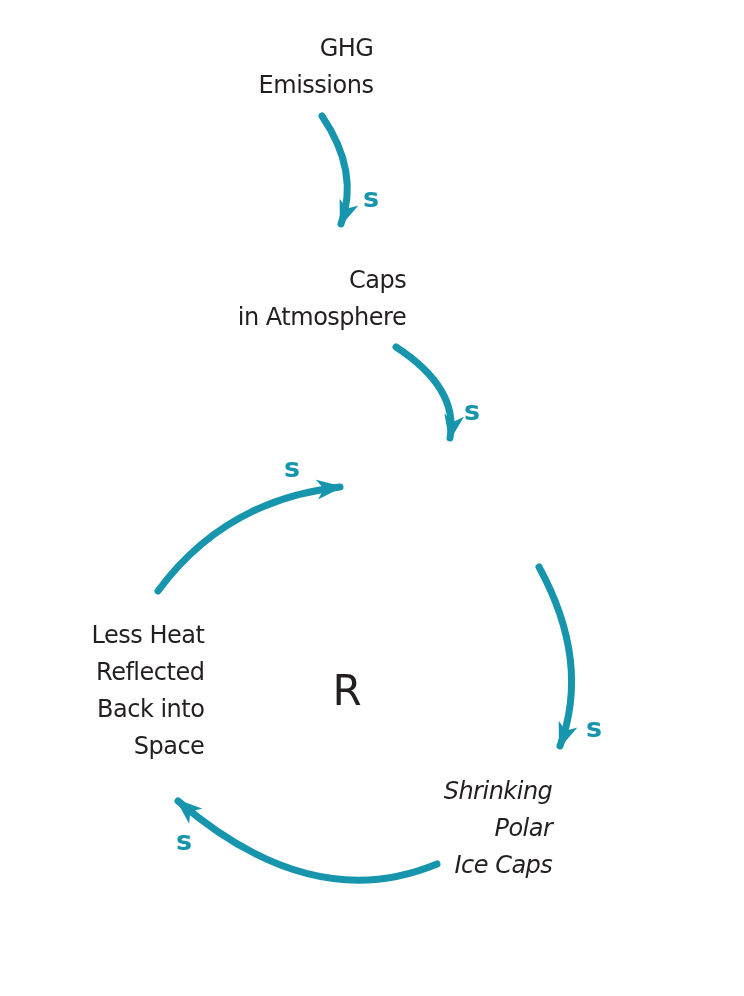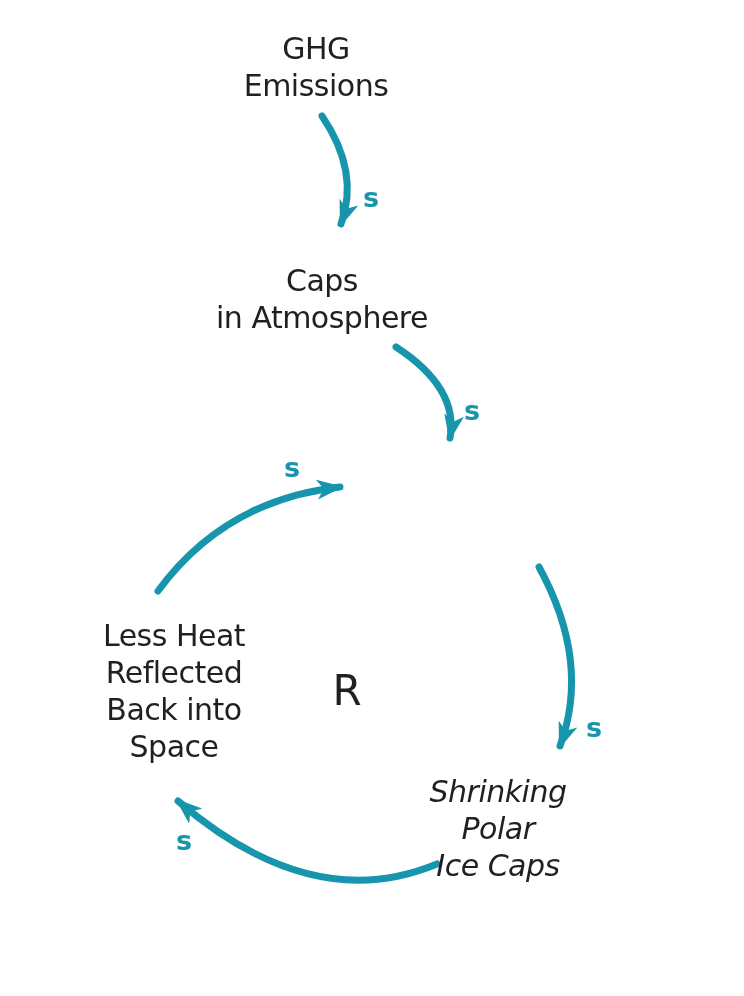--- a/index.html
+++ b/index.html
@@ -27,24 +27,24 @@
   .edge-path {
     fill: none;
     stroke: var(--color-accent);
     stroke-width: 7;
     stroke-linecap: round;
   }
   .arrowhead-fill { fill: var(--color-accent); }
   .node {
     position: absolute;
     transform: translateX(-50%);
-    text-align: center;
+    text-align: right;
     white-space: pre-line;
     color: var(--color-text);
-    font-size: 30px;
+    font-size: 24px;
     line-height: 37px;
     font-weight: 500;
     letter-spacing: -0.5px;
   }
   .polarity {
     position: absolute;
     transform: translate(-50%, -50%);
     color: var(--color-accent);
     font-size: 27px;
     font-weight: 700;
@@ -82,21 +82,21 @@
     <path class="edge-path" marker-end="url(#arrowhead)" d="M 158 591 Q 225 500 340 487"></path>
   </svg>
 
   <div class="node" style="left:316px; top:30px;">GHG
 Emissions</div>
 
   <div class="node" style="left:322px; top:262px;">Caps
 in Atmosphere</div>
 
 
-  <div class="node" style="left:148px; top:617px;margin-left:26px;">Less Heat
+  <div class="node" style="left:148px; top:617px;">Less Heat
 Reflected
 Back into
 Space</div>
 
   <div class="node" style="left:498px; top:773px;font-style:italic;">Shrinking
 Polar
 Ice Caps</div>
 
   <div class="loop-label" style="left:347px; top:691px;">R</div>
 

